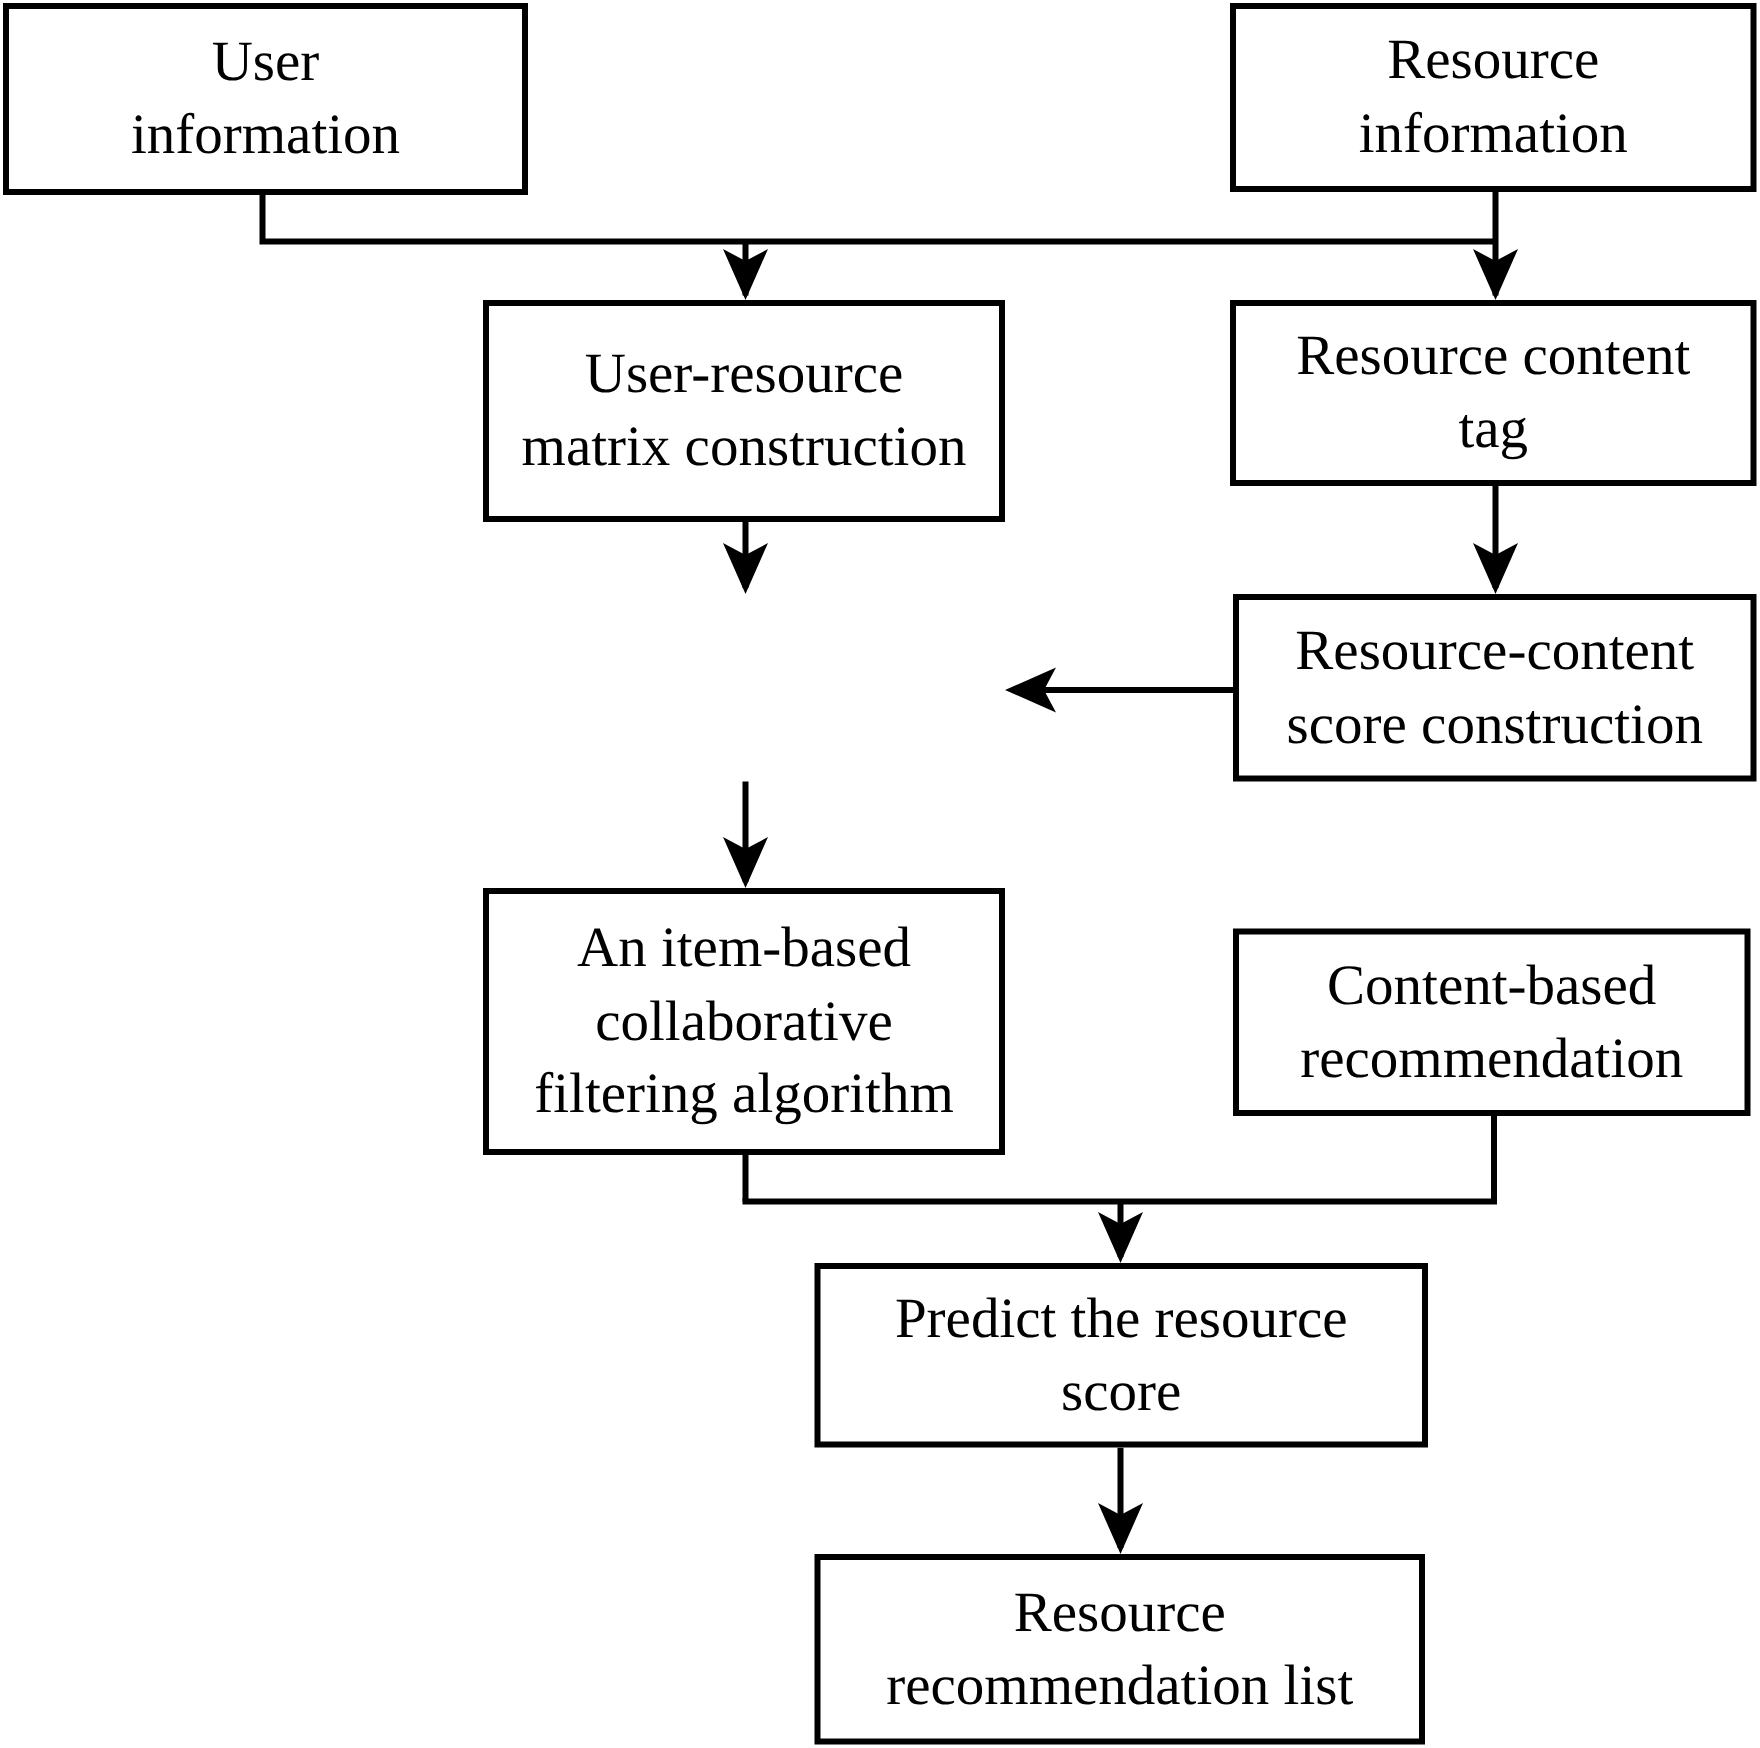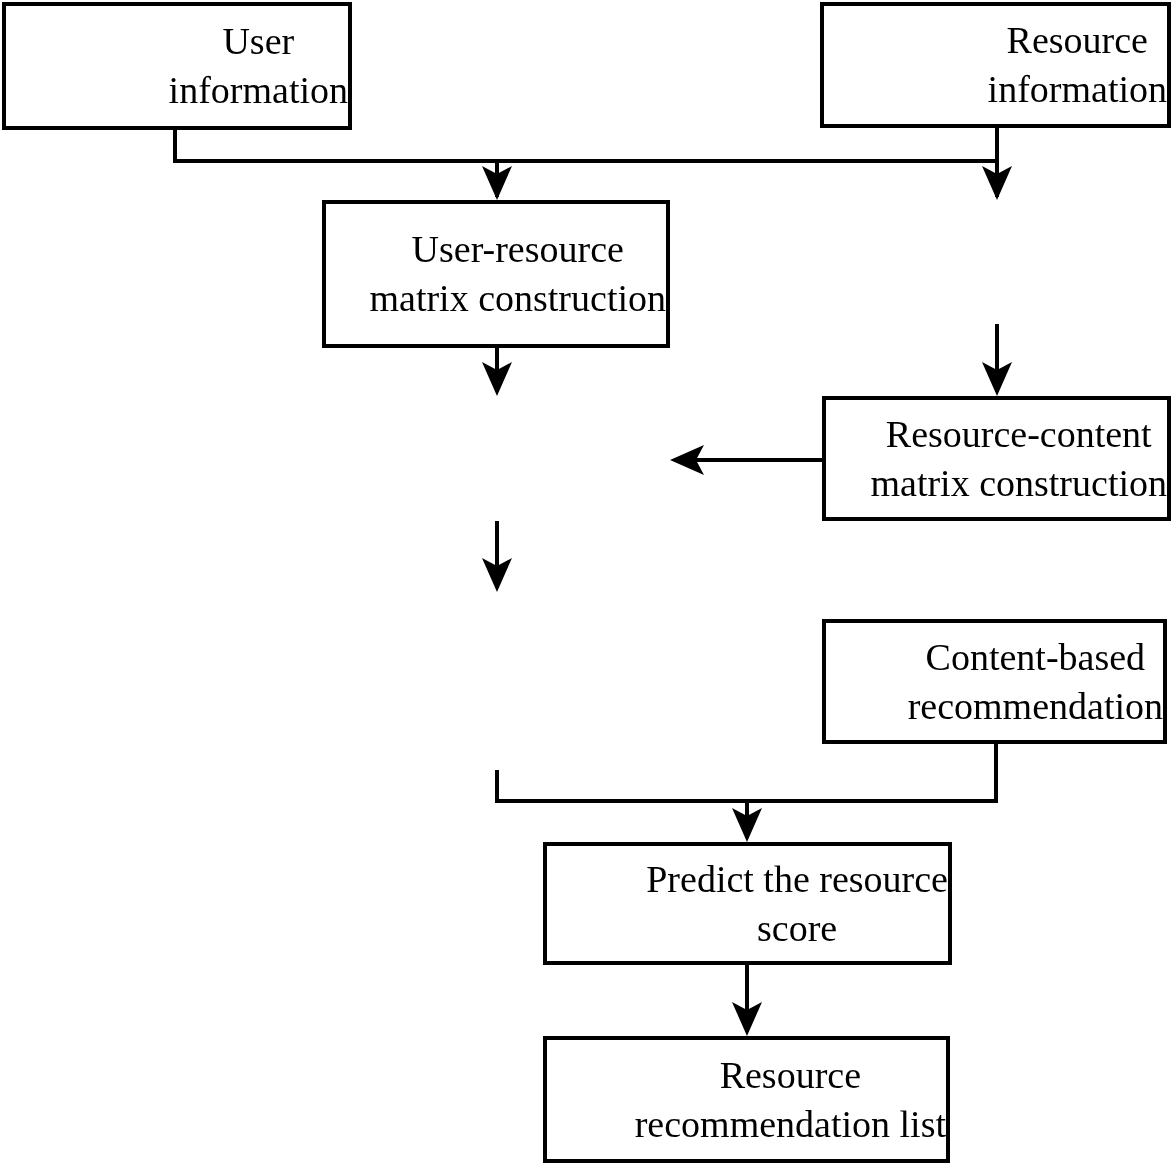--- a/index.html
+++ b/index.html
@@ -31,21 +31,21 @@
     fill: #000000;
     stroke: none;
   }
   .node {
     position: absolute;
     box-sizing: border-box;
     border: 4px solid #000000;
     background: #ffffff;
     display: flex;
     align-items: center;
-    justify-content: flex-end;
+    justify-content: center;
     text-align: center;
   }
   .node-label {
     display: block;
     white-space: pre-line;
     font-size: 38px;
     line-height: 1.28;
     color: #000000;
   }
   
@@ -117,27 +117,36 @@
   <div class="node n-res-info">
     <span class="node-label">Resource
 information</span>
   </div>
 
   <div class="node n-ur-matrix">
     <span class="node-label">User-resource
 matrix construction</span>
   </div>
 
+  <div class="node n-res-tag">
+    <span class="node-label">Resource content
+tag</span>
+  </div>
 
 
   <div class="node n-rc-matrix">
     <span class="node-label">Resource-content
-matrix construction</span>
+score construction</span>
   </div>
 
+  <div class="node n-item-cf">
+    <span class="node-label">An item-based
+collaborative
+filtering algorithm</span>
+  </div>
 
   <div class="node n-predict">
     <span class="node-label">Predict the resource
 score</span>
   </div>
 
   <div class="node n-content-rec">
     <span class="node-label">Content-based
 recommendation</span>
   </div>

